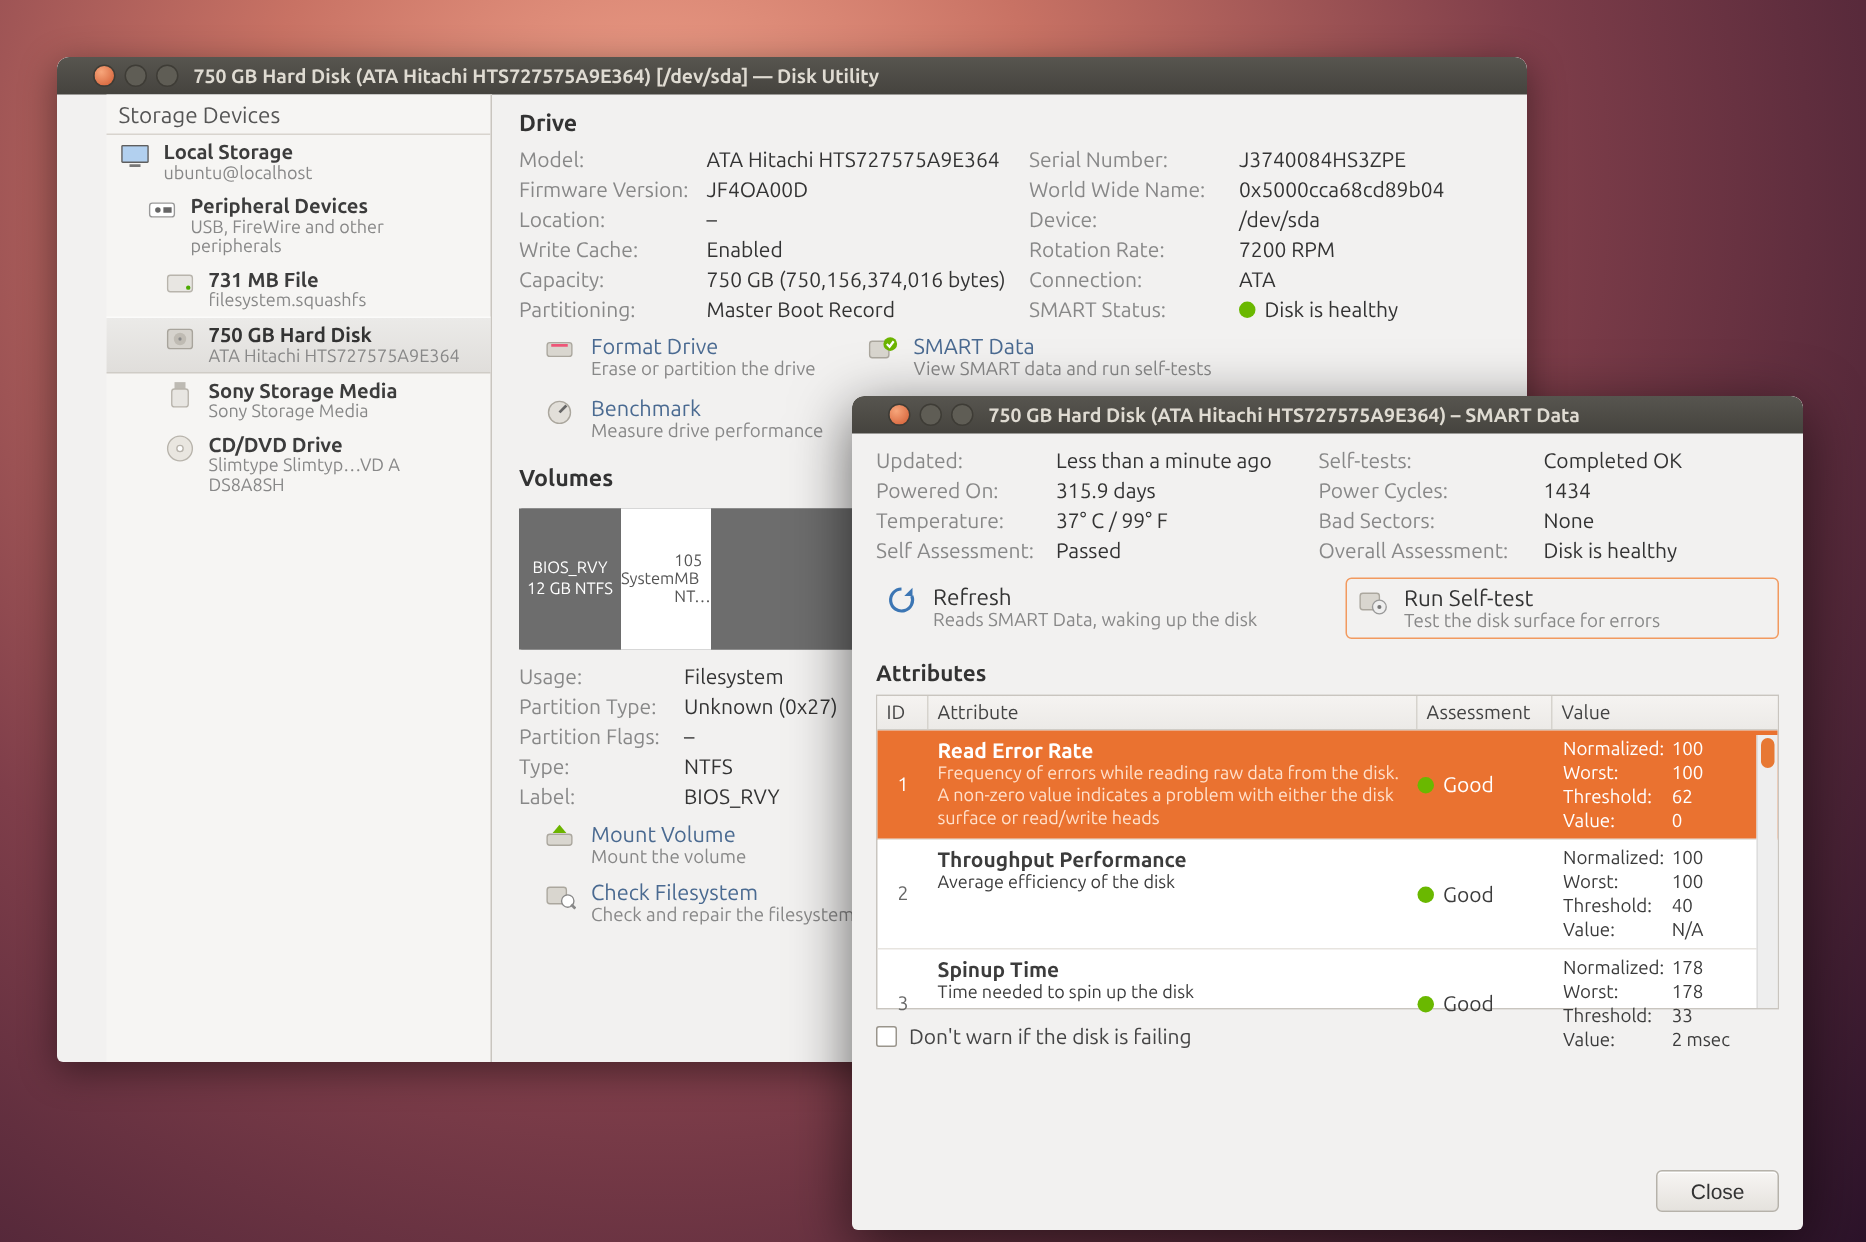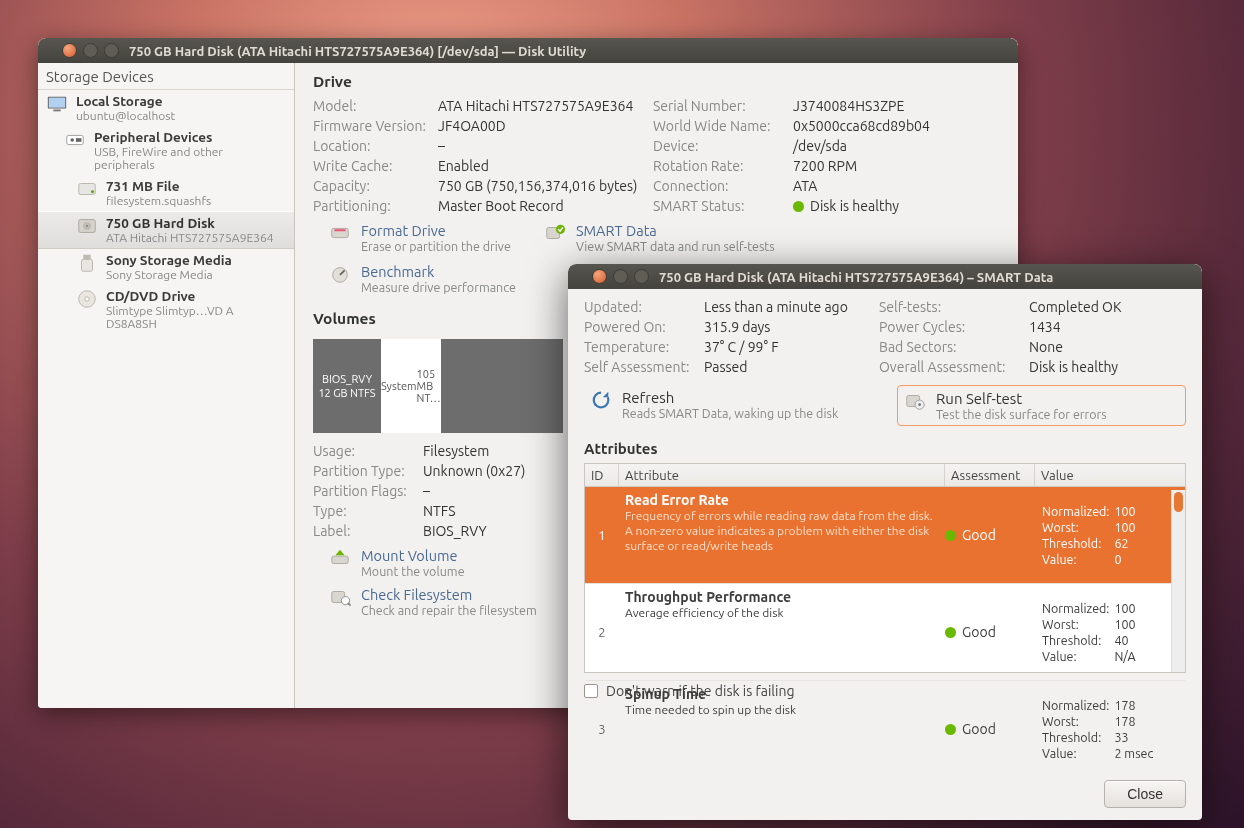--- a/index.html
+++ b/index.html
@@ -6,21 +6,21 @@
   html, body { margin:0; padding:0; width:1244px; height:828px; font-family: Ubuntu, "Helvetica Neue", Arial, sans-serif; font-size:14px; color:#3c3c3c; }
   body { background: radial-gradient(circle at 35% 15%, #f2a48c 0%, #c87264 25%, #7f3e4a 55%, #2c132a 100%); position:relative; overflow:hidden;}
 
   
   #win1 { position:absolute; left:38px; top:38px; width:980px; height:670px; background:#f2f1f0; border-radius:8px 8px 4px 4px; box-shadow:0 6px 25px rgba(0,0,0,.45); overflow:hidden;}
   .titlebar { height:25px; background:linear-gradient(#57554f,#45433e); display:flex; align-items:center; padding:0 24px; gap:6px; border-radius:8px 8px 0 0;}
   .tb-btn { width:15px; height:15px; border-radius:50%; background:#5f5d55; border:1px solid #3e3c36; display:inline-block;}
   .tb-close { background:radial-gradient(circle at 35% 30%,#f7a67b,#d25b32);}
   .titlebar span.title { color:#dfdbd2; font-weight:bold; font-size:13px; margin-left:4px; white-space:nowrap; overflow:hidden; text-overflow:ellipsis;}
 
-  #win1-body { display:flex; position:absolute; top:25px; left:0; right:0; bottom:0;}
+  #win1-body { display:flex; position:absolute; top:25px; left:0; right:0; bottom:0;padding-left:33px;}
   .sidebar { width:257px; background:#f6f5f3; border-right:1px solid #c9c5bf;}
   .sidebar-head { font-size:15px; color:#555; padding:5px 8px 4px 8px; border-bottom:1px solid #d8d4ce;}
   .dev { display:flex; gap:8px; padding:3px 8px 4px 8px; }
   .dev.indent1 { padding-left:26px;}
   .dev.indent2 { padding-left:38px;}
   .dev.sel { background:linear-gradient(#ebeae8,#e0dedb); border-top:1px solid #fbfbfa; border-bottom:1px solid #cfccc6;}
   .dev-icon { width:22px; height:22px; flex:none; display:flex; align-items:center; justify-content:center;}
   .dev-icon svg { width:22px; height:22px;}
   .dev-text .l1 { font-weight:bold; color:#3c3c3c; font-size:13.5px;}
   .dev.sel .dev-text .l1 { color:#333;}
@@ -58,21 +58,21 @@
   .table-wrap { margin-top:6px; border:1px solid #c9c5bf; background:#fff; height:210px; position:relative;}
   .table-wrap .hdr { display:flex; background:linear-gradient(#f5f3f1,#eceae7); border-bottom:1px solid #cfccc6; font-size:13px; color:#444;}
   .hdr-cell { padding:4px 6px; border-right:1px solid #d6d3cd;}
   .c-id{width:34px;} .c-attr{flex:1;} .c-ass{width:90px;} .c-val{width:150px;}
   .row { display:flex; align-items:stretch;}
   .row .c-id { width:34px; display:flex; align-items:center; justify-content:center; font-size:13px; color:#666;}
   .row .c-attr { flex:1; padding:5px 6px;}
   .row .c-attr .an { font-weight:bold; font-size:14px;}
   .row .c-attr .ad { font-size:12px; line-height:1.25;}
   .row .c-ass { width:90px; display:flex; align-items:center; gap:6px; font-size:14px;}
-  .row .c-val { width:150px; font-size:12.5px; padding:16px 6px;}
+  .row .c-val { width:150px; font-size:12.5px; padding:4px 6px;}
   .row .c-val table { border-collapse:collapse; font-size:12.5px;}
   .row .c-val td:first-child { padding-right:4px;}
   .row-sep { border-bottom:1px solid #e7e4df;}
   .row.sel { background:#ea7230; color:#fff;}
   .row.sel .c-id{color:#fff;} .row.sel .c-attr .ad{color:#ffe0cb;} .row.sel .c-val{color:#fff;}
   .good-dot{ width:11px; height:11px; background:#6ab800; border-radius:50%; display:inline-block;}
   .sb-track { position:absolute; top:26px; right:0; bottom:0; width:14px; background:#eee; border-left:1px solid #ddd;}
   .sb-thumb { position:absolute; left:2px; right:2px; top:2px; height:20px; background:#e77833; border-radius:5px;}
 
   .warn-row { margin-top:10px; display:flex; align-items:center; gap:8px; font-size:14px; color:#444;}

